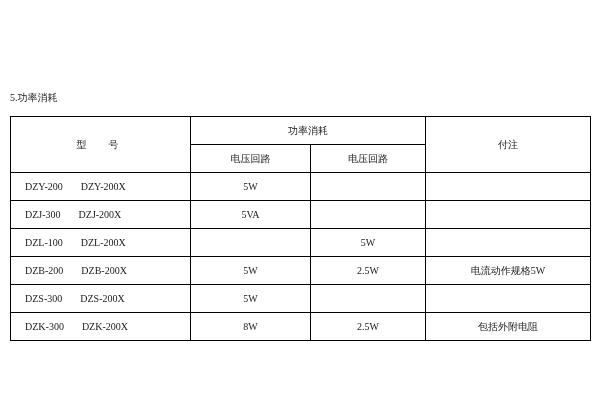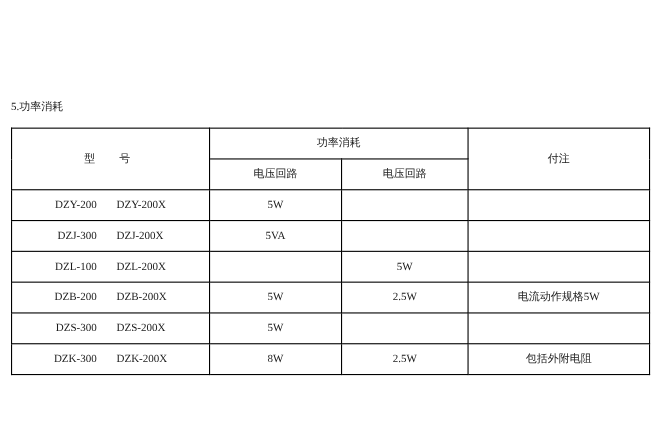--- a/index.html
+++ b/index.html
@@ -52,21 +52,21 @@
     padding: 0 14px;
     color: #1a1a1a;
   }
   .col-model { width: 180px; }
   .col-volt  { width: 120px; }
   .col-curr  { width: 115px; }
   .col-note  { width: 165px; }
 
   .model-cell {
     display: flex;
-    justify-content: center;
+    justify-content: flex-start;
     align-items: center;
     gap: 18px;
     white-space: nowrap;
   }
   .hdr-model {
     letter-spacing: 6px;
     padding-left: 6px;
   }
   .empty-cell { }
 </style>

